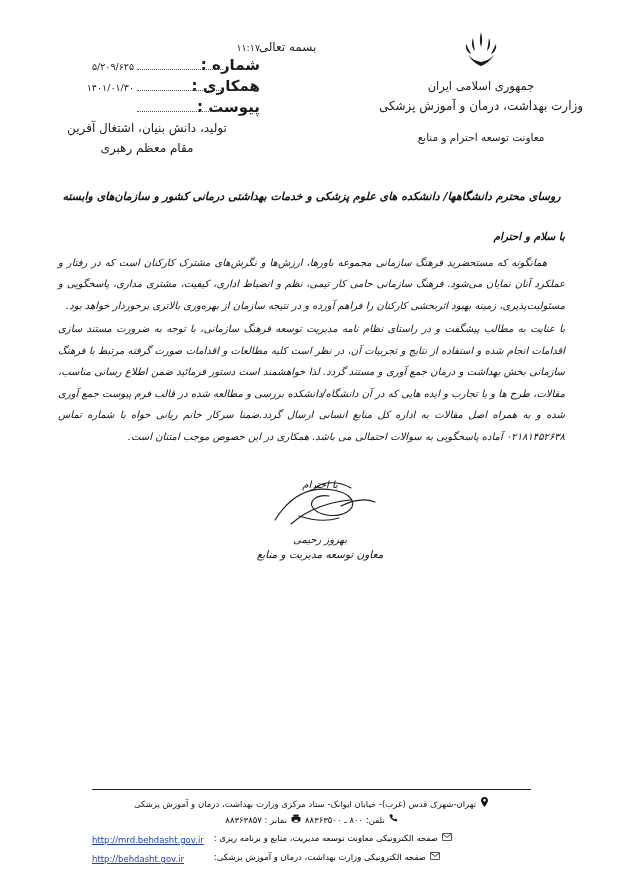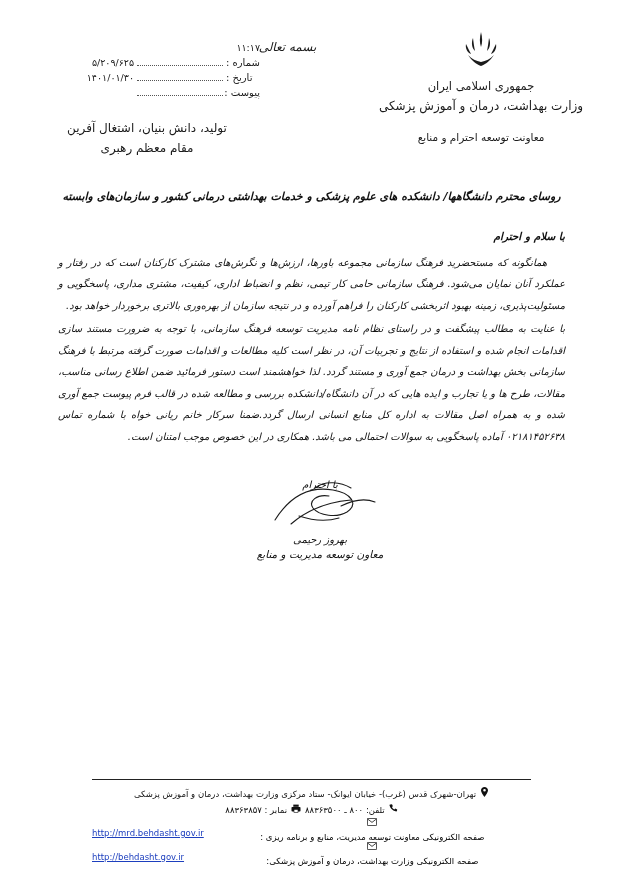--- a/index.html
+++ b/index.html
@@ -56,21 +56,20 @@
     color: #1b1b1b;
   }
 
   .header-center {
     position: absolute;
     top: 40px;
     left: 0; right: 12px;
     text-align: center;
     font-size: 11px;
     color: #1b1b1b;
-    font-style: italic;
   }
   .basmala {
     display: inline-block;
     transform: translateX(-18px);
     font-size: 12px;
   }
 
   .header-left {
     position: absolute;
     top: 42px;
@@ -83,21 +82,22 @@
     align-items: baseline;
     justify-content: flex-start;
     font-size: 9.5px;
     color: #1b1b1b;
     margin-bottom: 3px;
     white-space: nowrap;
   }
   .meta-label {
     width: 34px;
     text-align: left;
-    font-size: 10px;
+    font-size: 15px;
+    font-weight: bold;
   }
   .meta-dots {
     flex: 0 0 86px;
     border-bottom: 1px dotted #555;
     height: 9px;
     margin: 0 3px;
   }
   .meta-value {
     font-size: 9.5px;
     direction: ltr;
@@ -214,21 +214,20 @@
     align-items: center;
   }
   .fg-right { font-size: 8.5px; text-align: right; }
   .fg-left { text-align: left; }
   .footer-cell {
     display: flex;
     align-items: center;
     gap: 4px;
     justify-content: flex-end;
     font-size: 8.5px;
-    flex-direction: column;
   }
 </style>
 </head>
 <body>
 
 <div class="page">
 
   <div class="header">
 
     <div class="header-right">
@@ -256,21 +255,21 @@
     <div class="header-left">
       <div class="meta-row">
         <span class="meta-value">۱۱:۱۷</span>
       </div>
       <div class="meta-row">
         <span class="meta-label">شماره :</span>
         <span class="meta-dots"></span>
         <span class="meta-value">۵/۲۰۹/۶۲۵</span>
       </div>
       <div class="meta-row">
-        <span class="meta-label">تاریخ :</span>
+        <span class="meta-label">همکاری :</span>
         <span class="meta-dots"></span>
         <span class="meta-value">۱۴۰۱/۰۱/۳۰</span>
       </div>
       <div class="meta-row">
         <span class="meta-label">پیوست :</span>
         <span class="meta-dots"></span>
         <span class="meta-value"></span>
       </div>
     </div>
 

